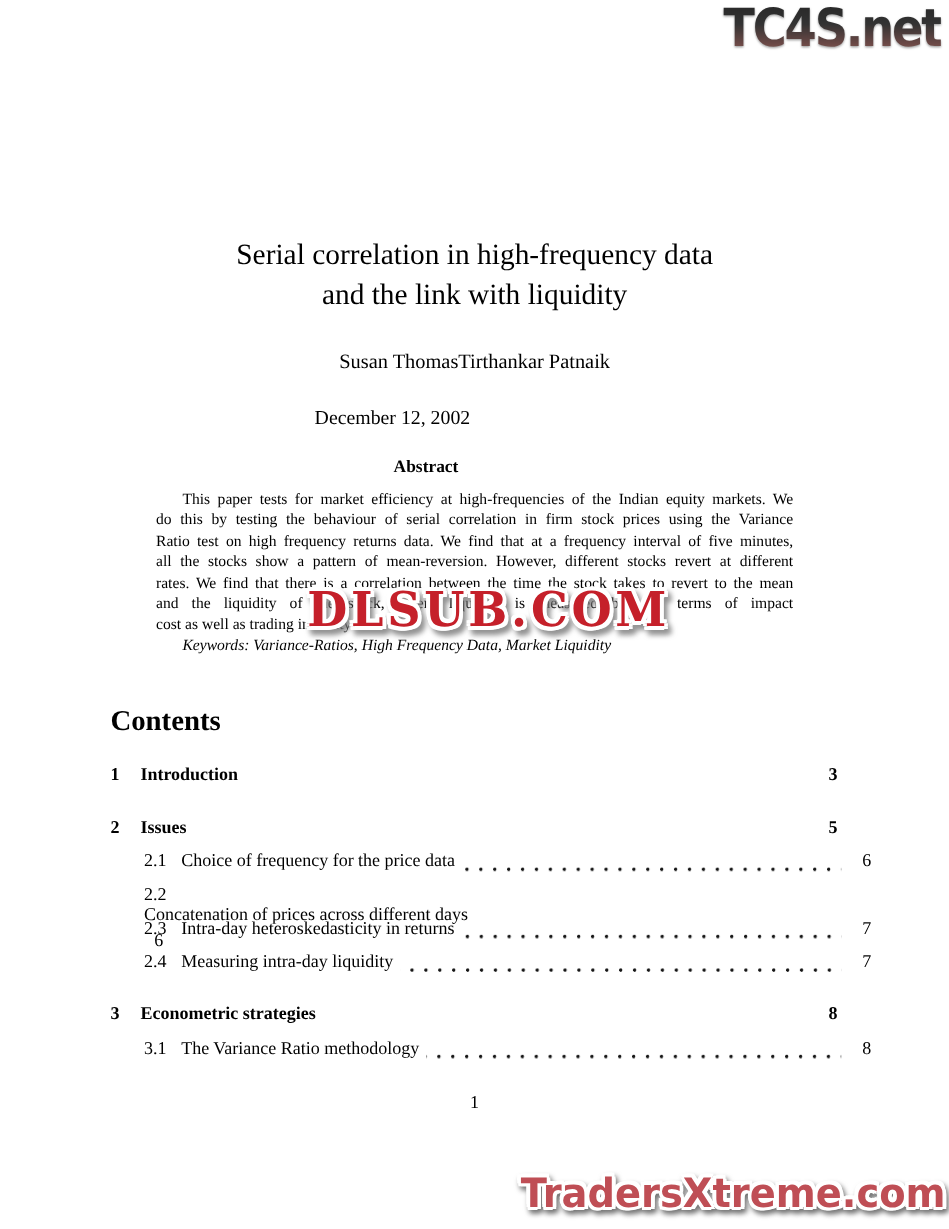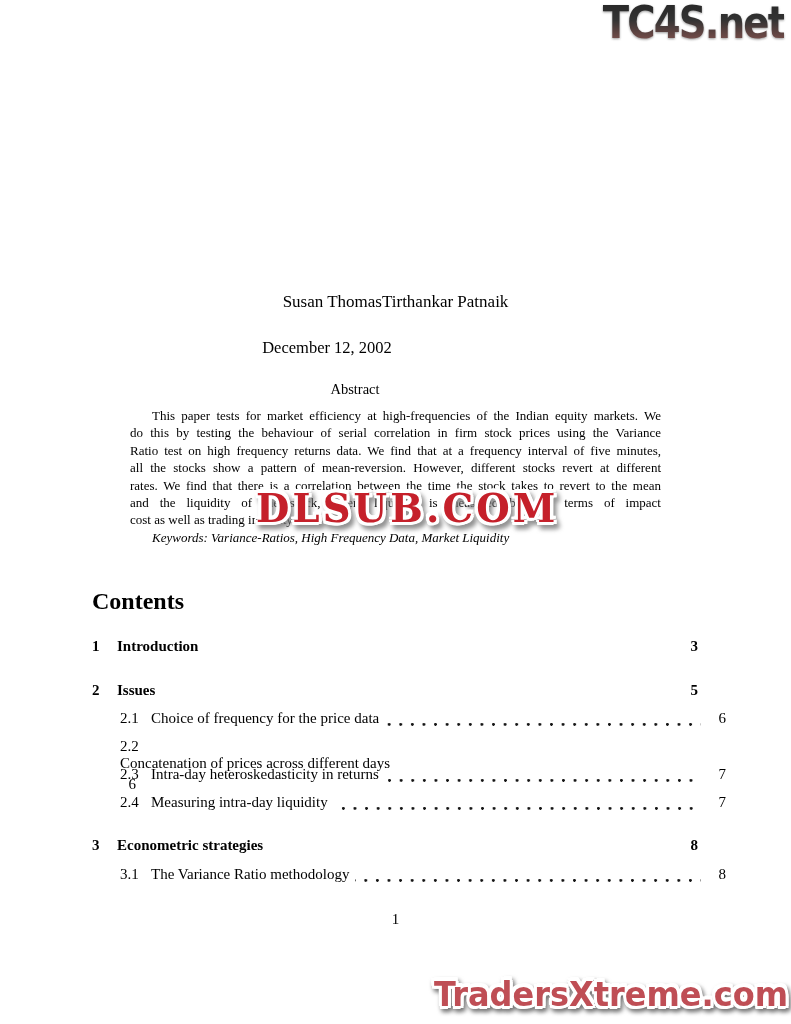--- a/index.html
+++ b/index.html
@@ -42,21 +42,21 @@
     font-size:17px;
   }
 
   .date {
     position:absolute; top:338px; left:0; width:654px;
     text-align:center; font-size:16.5px;
   }
 
   .abstract-heading {
     position:absolute; top:381px; left:0; width:710px;
-    text-align:center; font-size:14.5px; font-weight:normal;
+    text-align:center; font-size:14.5px; font-weight:bold;
   }
 
   .abstract {
     position:absolute; top:407px; left:130px; width:531px;
     font-size:13px; line-height:17.4px;
   }
   .abstract .jline { text-align:justify; text-align-last:justify; }
   .abstract .first { text-indent:22px; }
   .abstract .last  { text-align:left; text-align-last:left; }
   .abstract .keywords { font-style:italic; text-indent:22px; }
@@ -121,20 +121,24 @@
     z-index:5;
   }
 </style>
 </head>
 <body>
 
 <div class="page-sheet">
 
   <div class="site-logo">TC4S.net</div>
 
+  <div class="title">
+    <div>Serial correlation in high-frequency data</div>
+    <div>and the link with liquidity</div>
+  </div>
 
   <div class="authors">
     <span>Susan Thomas</span>
     <span>Tirthankar Patnaik</span>
   </div>
 
   <div class="date">December 12, 2002</div>
 
   <div class="abstract-heading">Abstract</div>
 

